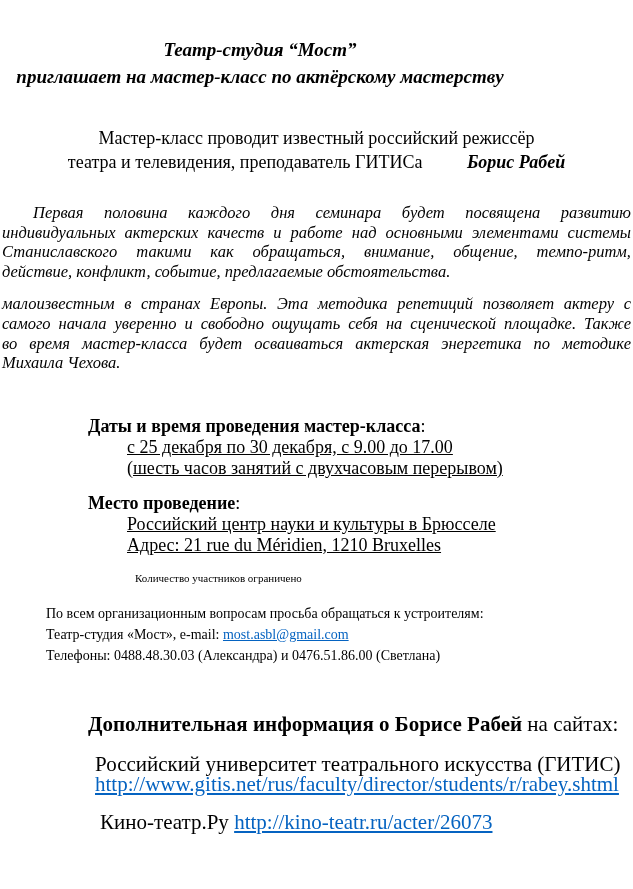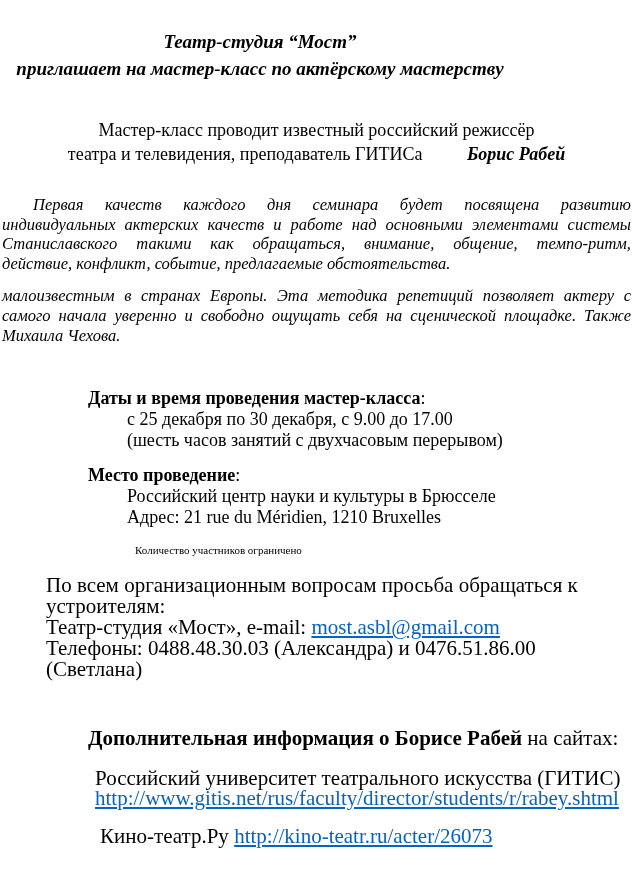--- a/index.html
+++ b/index.html
@@ -6,21 +6,21 @@
   .page {
     position: relative;
     width: 633px;
     height: 889px;
     margin: 0 auto;
     background: #ffffff;
     color: #000000;
     font-family: "Liberation Serif", "DejaVu Serif", serif;
     overflow: hidden;
     box-sizing: border-box;
-    padding-top: 28px;
+    padding-top: 36px;
   }
   
   .title {
     width: 520px;
     text-align: center;
     font-size: 19px;
     line-height: 27px;
     font-weight: bold;
     font-style: italic;
   }
@@ -44,31 +44,31 @@
   .para2 { margin-top: 13px; }
   .pline { width: 100%; }
   .pline.first { text-indent: 31px; }
   .pline.just { text-align: justify; text-align-last: justify; }
   
   .block { font-size: 18px; line-height: 21px; }
   .schedule { margin-top: 43px; }
   .venue { margin-top: 14px; }
   .h { margin-left: 88px; }
   .h b { font-weight: bold; }
-  .ind { margin-left: 127px; }
+  .ind { margin-left: 127px; text-decoration: underline; }
   .capacity {
     margin-top: 12px;
     margin-left: 135px;
     font-size: 11px;
     line-height: 20px;
   }
   .contacts {
     margin-top: 15px;
     margin-left: 46px;
-    font-size: 21px;
+    font-size: 14px;
     line-height: 21px;
   }
   .link {
     color: #0563C1;
     text-decoration: underline;
     cursor: pointer;
   }
   .moreinfo { font-size: 21px; line-height: 20px; }
   .mi-h { margin-top: 48px; margin-left: 88px; }
   .mi-gitis { margin-top: 20px; margin-left: 95px; }
@@ -83,29 +83,30 @@
     <div>Театр-студия “Мост”</div>
     <div>приглашает на мастер-класс по актёрскому мастерству</div>
   </div>
 
   <div class="subtitle">
     <div>Мастер-класс проводит известный российский режиссёр</div>
     <div><span>театра и телевидения, преподаватель ГИТИСа </span><span class="bi">Борис Рабей</span></div>
   </div>
 
   <div class="para para1">
-      <div class="pline first just">Первая качеств каждого дня семинара будет посвящена развитию</div>
+      <div class="pline first just">Первая половина каждого дня семинара будет посвящена развитию</div>
       <div class="pline just">индивидуальных актерских качеств и работе над основными элементами системы</div>
       <div class="pline just">Станиславского такими как обращаться, внимание, общение, темпо-ритм,</div>
       <div class="pline">действие, конфликт, событие, предлагаемые обстоятельства.</div>
     </div>
 
   <div class="para para2">
       <div class="pline just">малоизвестным в странах Европы. Эта методика репетиций позволяет актеру с</div>
       <div class="pline just">самого начала уверенно и свободно ощущать себя на сценической площадке. Также</div>
+      <div class="pline just">во время мастер-класса будет осваиваться актерская энергетика по методике</div>
       <div class="pline">Михаила Чехова.</div>
     </div>
 
   <div class="block schedule">
     <div class="h"><b>Даты и время проведения мастер-класса</b><span>:</span></div>
     <div class="ind">с 25 декабря по 30 декабря, с 9.00 до 17.00</div>
     <div class="ind">(шесть часов занятий с двухчасовым перерывом)</div>
   </div>
 
   <div class="block venue">

